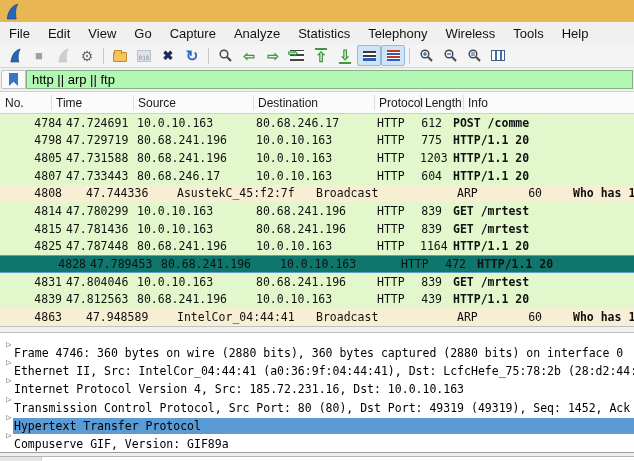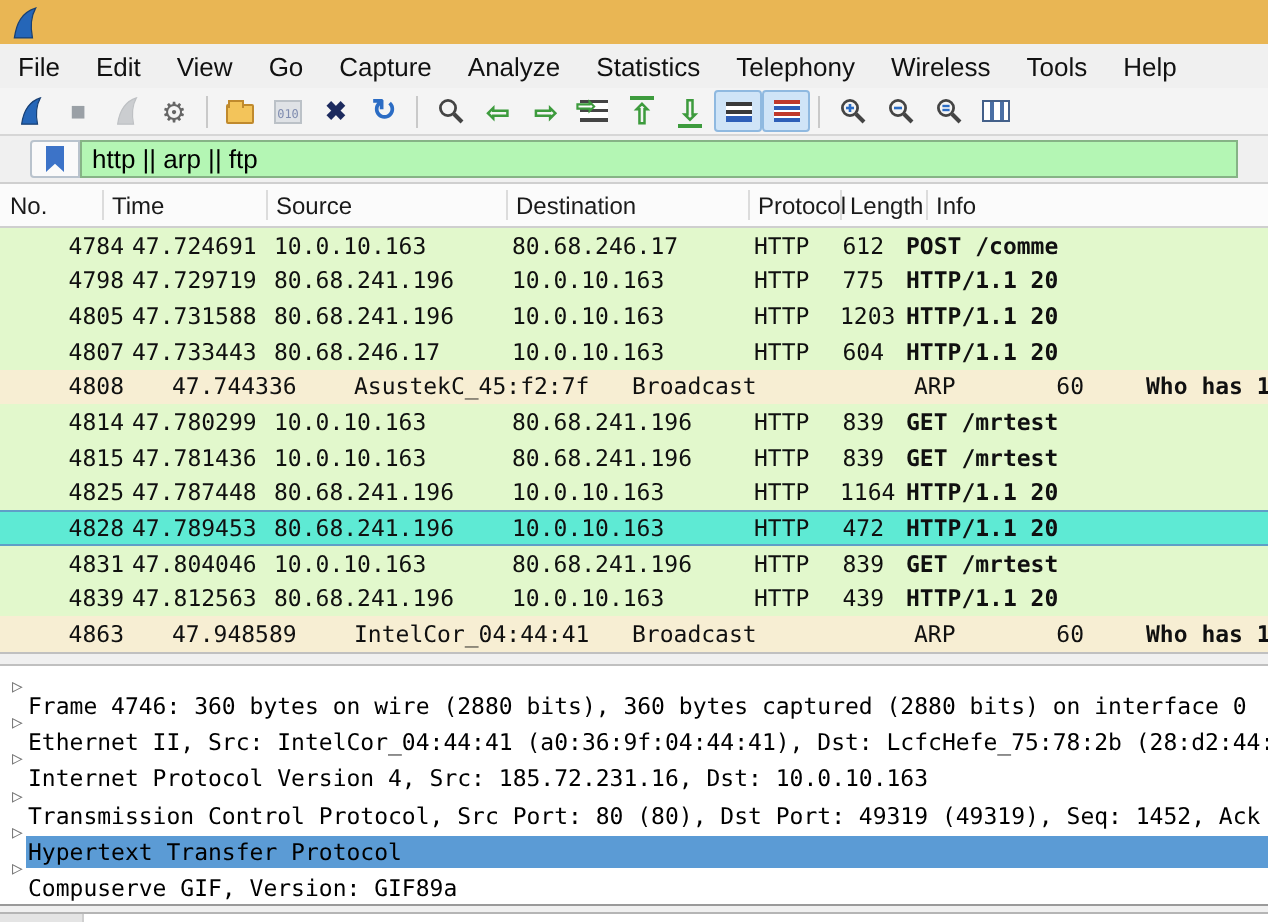--- a/index.html
+++ b/index.html
@@ -38,41 +38,41 @@
   .stripes-color { width:13px; height:11px;
       background:linear-gradient(#c0392b 0 2px,#fff 2px 3px,#2e5fb8 3px 5px,#fff 5px 6px,#c0392b 6px 8px,#fff 8px 9px,#2e5fb8 9px 11px); }
   .stripes-cols { width:14px; height:11px; border:1px solid #44608a;
       background:linear-gradient(90deg,#fff 0 3px,#4a6fa5 3px 5px,#fff 5px 8px,#4a6fa5 8px 10px,#fff 10px 14px); }
   .goto-ico { position:relative; width:14px; height:11px;
       background:linear-gradient(#444 0 1.5px,#fff 1.5px 4.5px,#444 4.5px 6px,#fff 6px 9px,#444 9px 11px); }
   .goto-ico span { position:absolute; left:-2px; top:-4px; color:#3d9b3d; font-size:12px; font-weight:bold; }
 
   
   .filterbar { height:24px; background:#f0f0f0; border-bottom:1px solid #cfcfcf;
-               display:flex; align-items:center; padding:2px 15px; flex:none; }
+               display:flex; align-items:center; padding:2px 1px; flex:none; }
   .bookmark-btn { width:25px; height:19px; background:#fafafa; border:1px solid #b9c3cd;
                   border-radius:2px 0 0 2px; display:flex; align-items:center; justify-content:center; flex:none; }
   .ribbon { width:9px; height:13px; background:#3c73c8;
             clip-path:polygon(0 0,100% 0,100% 100%,50% 68%,0 100%); }
   .filter-input { flex:1; height:19px; background:#b4f6b4; border:1px solid #86b386;
                   font-size:13px; display:flex; align-items:center; padding-left:5px; color:#000; }
 
   
   .pheader { height:22px; background:#fbfbfb; border-bottom:1px solid #cfcfcf; position:relative;
              font-size:12px; color:#1a1a1a; flex:none; }
   .pheader span { position:absolute; top:4px; }
   .hsep { position:absolute; top:3px; bottom:3px; width:1px; background:#dcdcdc; }
 
   
   .plist { height:212px; flex:none; overflow:hidden;
            font-family:"DejaVu Sans Mono","Liberation Mono",monospace; font-size:11.5px; color:#101010; }
   .prow { height:17.66px; display:flex; align-items:center; }
   .r-http { background:#e2f8cc; }
   .r-arp  { background:#f7eed3;gap:20px; }
-  .r-sel  { background:#5eead4; border-top:1px solid #5f9fc7; border-bottom:1px solid #5f9fc7; }
+  .r-sel  { background:#0f766e; border-top:1px solid #5f9fc7; border-bottom:1px solid #5f9fc7;padding-left:24px; }
   .c-no   { width:62px;  text-align:right; flex:none; }
   .c-time { width:73px;  padding-left:4px; flex:none; }
   .c-src  { width:119px; padding-left:2px; flex:none; white-space:nowrap; overflow:hidden; }
   .c-dst  { width:121px; padding-left:2px; flex:none; white-space:nowrap; overflow:hidden; }
   .c-pro  { width:45px;  padding-left:2px; flex:none; }
   .c-len  { width:28px;  padding-right:6px; text-align:right; flex:none; }
   .c-info { flex:1; padding-left:5px; white-space:nowrap; overflow:hidden;font-weight:bold; }
 
   
   .split1 { height:7px; background:#f0f0f0; border-top:1px solid #c0c0c0; border-bottom:1px solid #c0c0c0; flex:none; }

